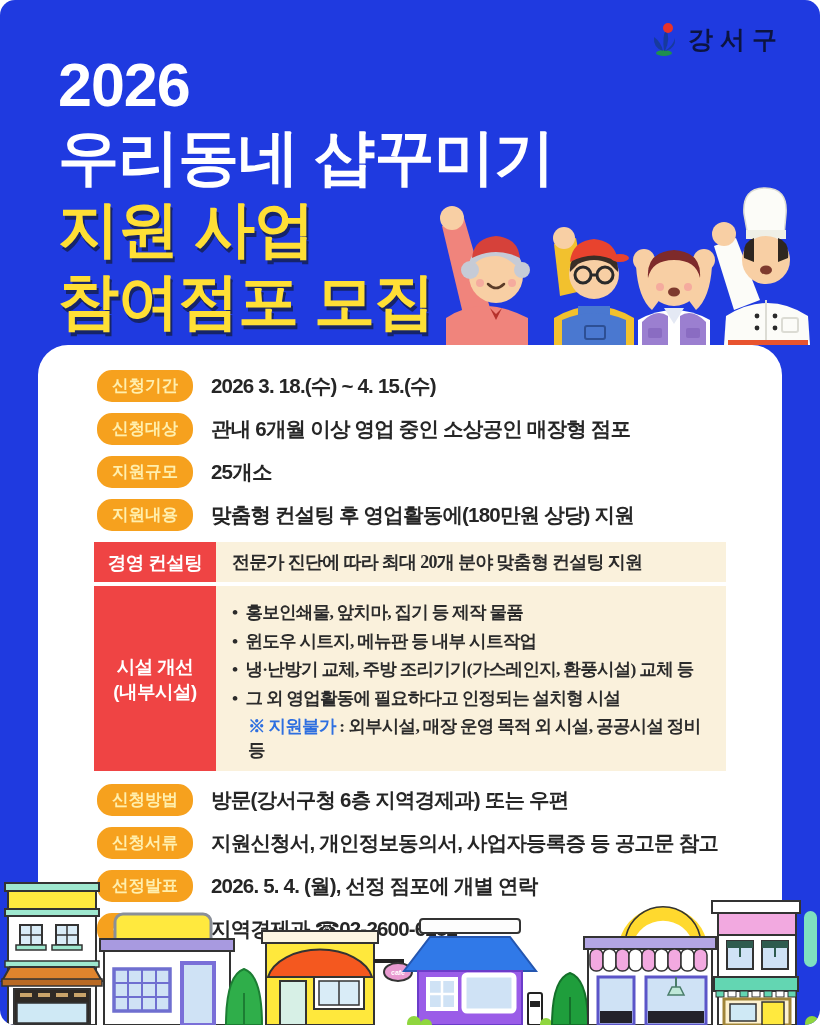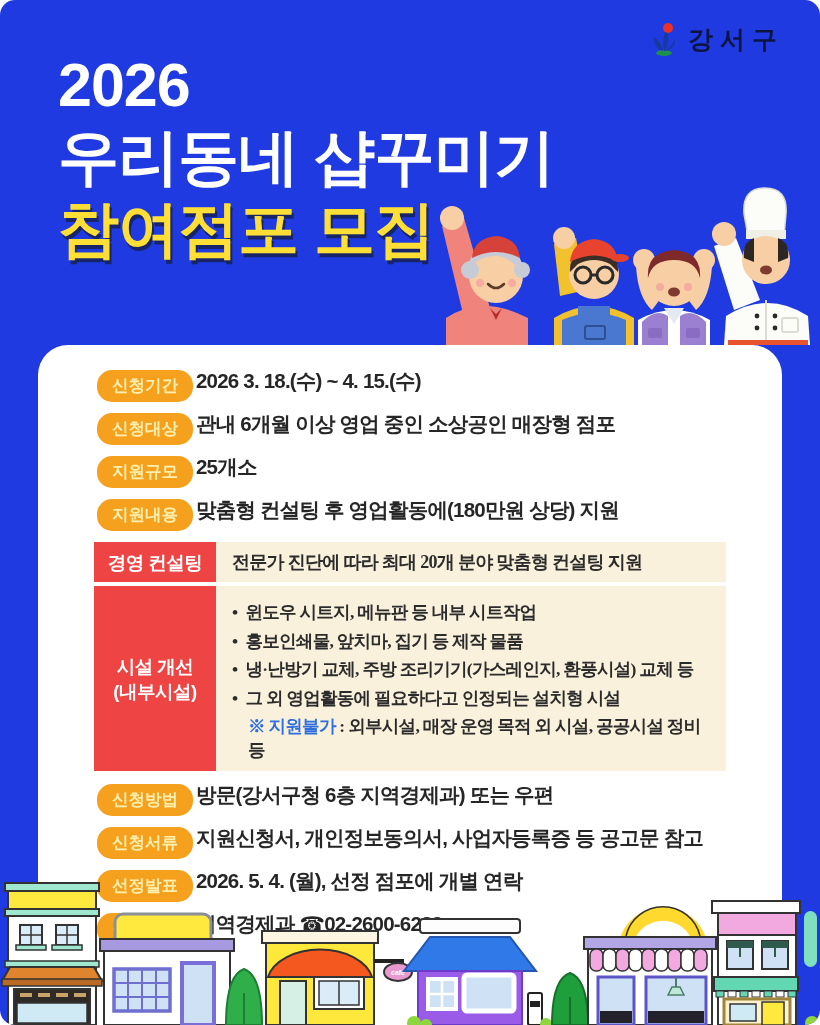--- a/index.html
+++ b/index.html
@@ -20,21 +20,21 @@
 
   
   .people { position:absolute; top:168px; right:8px; width:400px; height:177px; }
 
   
   .card {
     position:absolute; left:38px; top:345px; width:744px; height:680px;
     background:#ffffff; border-radius:30px 30px 0 0;
     padding:22px 0 0 56px;
   }
-  .row { display:flex; align-items:flex-start; margin-bottom:5px; }
+  .row { display:flex; align-items:center; gap:15px; margin-bottom:5px; }
   .pill {
     display:inline-block; width:102px; padding:5px 0; text-align:center;
     background:#f6a11e; border:3px solid #ffffff; border-radius:18px;
     color:#ffefad; font-size:16.5px; font-weight:800; letter-spacing:0px;
     white-space:pre; flex:0 0 auto;
   }
   .val { font-size:20.5px; font-weight:700; color:#262626; letter-spacing:-0.8px; }
 
   
   .tbl { width:632px; margin:8px 0 10px 0; }
@@ -67,20 +67,21 @@
       <path d="M15,29 Q13,14 17,8 Q22,16 16,29 Z" fill="#173a9e"></path>
       <path d="M16,29 Q24,24 26,16 Q27,26 17,29 Z" fill="#173a9e"></path>
       <circle cx="19" cy="6" r="5" fill="#e8322a"></circle>
     </svg>
     <span class="logo-text">강서구</span>
   </div>
 
   <div class="title-block">
     <div class="title-line">2026</div>
     <div class="title-line">우리동네 샵꾸미기</div>
+    <div class="title-line accent">지원 사업</div>
     <div class="title-line accent">참여점포 모집</div>
   </div>
 
   <svg class="people" viewBox="0 0 400 177">
 
     <g>
       <path d="M30,58 L52,50 L78,140 L52,150 Z" fill="#f0847c"></path>
       <circle cx="40" cy="50" r="12" fill="#f8cfa4"></circle>
       <path d="M34,177 L34,150 Q70,126 116,150 L116,177 Z" fill="#f0847c"></path>
       <circle cx="84" cy="108" r="27" fill="#f8cfa4"></circle>
@@ -171,22 +172,22 @@
       <div class="tbl-row">
         <div class="tbl-head">경영 컨설팅</div>
         <div class="tbl-body single">전문가 진단에 따라 최대 20개 분야 맞춤형 컨설팅 지원</div>
       </div>
       <div class="tbl-row">
         <div class="tbl-head">
           <span>시설 개선</span>
           <span>(내부시설)</span>
         </div>
         <div class="tbl-body list">
+          <div class="bullet">홍보인쇄물, 앞치마, 집기 등 제작 물품</div>
           <div class="bullet">윈도우 시트지, 메뉴판 등 내부 시트작업</div>
-          <div class="bullet">홍보인쇄물, 앞치마, 집기 등 제작 물품</div>
           <div class="bullet">냉·난방기 교체, 주방 조리기기(가스레인지, 환풍시설) 교체 등</div>
           <div class="bullet">그 외 영업활동에 필요하다고 인정되는 설치형 시설</div>
           <div class="note">
             <span class="note-label">※ 지원불가</span><span> : </span><span>외부시설</span><span>, 매장 운영 목적 외 시설, 공공시설 정비 등</span>
           </div>
         </div>
       </div>
     </div>
 
     <div class="row">

